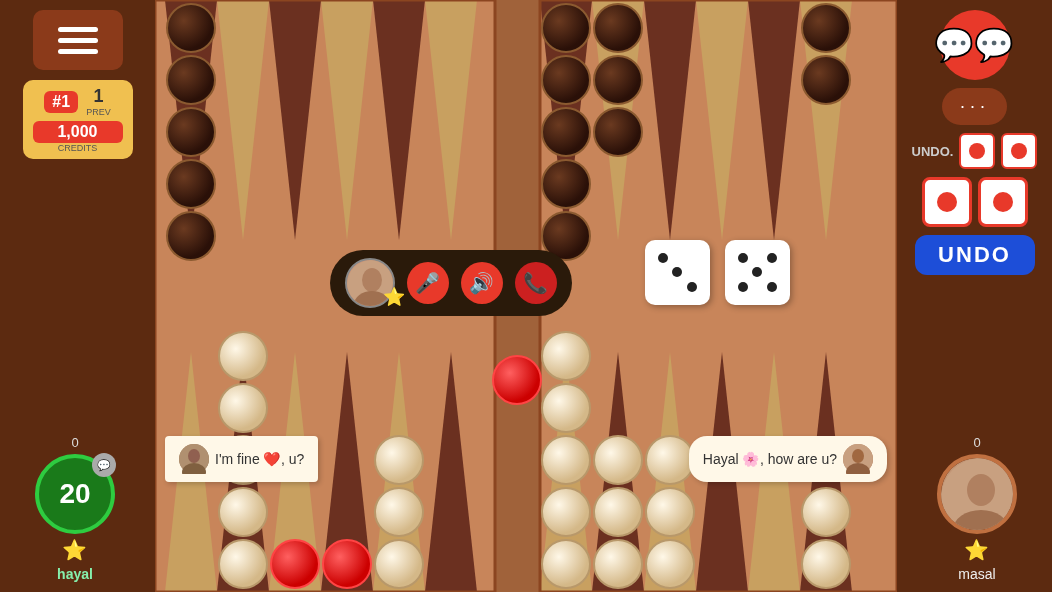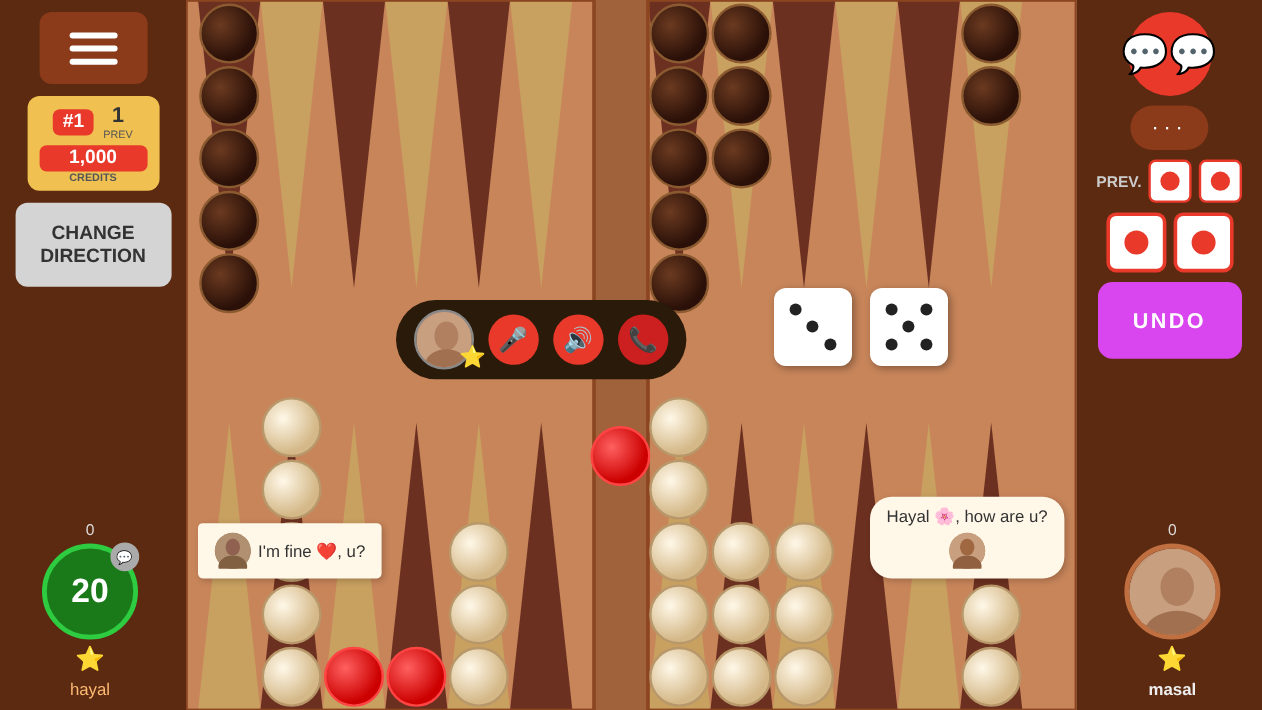--- a/index.html
+++ b/index.html
@@ -79,21 +79,20 @@
       color: white;
       font-weight: bold;
       font-size: 16px;
       border-radius: 6px;
       padding: 2px 10px;
       margin-top: 4px;
     }
     #credits-label {
       font-size: 9px;
       color: #555;
-      font-weight: bold;
     }
 
     #resign-btn {
       background: #8b3a1a;
       color: #ccc;
       font-size: 20px;
       font-weight: bold;
       border-radius: 10px;
       width: 110px;
       height: 50px;
@@ -152,23 +151,23 @@
       border-radius: 50%;
       width: 24px; height: 24px;
       display: flex; align-items: center; justify-content: center;
       font-size: 12px;
     }
     #left-star {
       color: gold;
       font-size: 20px;
     }
     #left-name {
-      color: #fdba74;
+      color: #86efac;
       font-size: 14px;
-      font-weight: normal;
+      font-weight: bold;
     }
 
     
     #right-sidebar {
       position: absolute;
       right: 0; top: 0;
       width: 155px;
       height: 592px;
       background: #5c2a10;
       display: flex;
@@ -229,27 +228,27 @@
     .die-slot {
       width: 50px; height: 50px;
       background: white;
       border-radius: 8px;
       border: 3px solid #e8392a;
       display: flex; align-items: center; justify-content: center;
       font-size: 28px;
     }
 
     #undo-btn {
-      background: #d946ef;
+      background: #1d4ed8;
       color: white;
-      font-size: 18px;
+      font-size: 22px;
       font-weight: bold;
       border-radius: 12px;
       width: 120px;
-      height: 64px;
+      height: 40px;
       display: flex;
       align-items: center;
       justify-content: center;
       cursor: pointer;
       letter-spacing: 2px;
     }
 
     
     #right-player {
       position: absolute;
@@ -272,21 +271,21 @@
       position: relative;
       overflow: hidden;
     }
     #right-avatar-placeholder {
       width: 100%;
       height: 100%;
       border-radius: 50%;
       background: linear-gradient(135deg, #c8a080, #a06040);
     }
     #right-star { color: gold; font-size: 20px; }
-    #right-name { color: #eee; font-size: 14px; font-weight: bold; }
+    #right-name { color: #eee; font-size: 14px; font-weight: normal; }
 
     
     #board-container {
       position: absolute;
       left: 155px;
       top: 0;
       width: 742px;
       height: 592px;
       background: #d4956a;
       overflow: hidden;
@@ -384,21 +383,20 @@
       right: 165px;
       background: #fff8e8;
       border-radius: 18px;
       padding: 8px 14px;
       font-size: 14px;
       color: #333;
       box-shadow: 2px 2px 5px rgba(0,0,0,0.2);
       display: flex;
       align-items: center;
       gap: 6px;
-      flex-direction: column;
     }
     #right-chat-avatar {
       width: 30px; height: 30px;
       border-radius: 50%;
       background: linear-gradient(135deg, #c8a080, #a06040);
       flex-shrink: 0;
     }
 
     
     .player-score-num {
@@ -422,32 +420,31 @@
       <div>
         <div id="score-num">1</div>
         <div id="score-label">PREV</div>
       </div>
     </div>
     <div id="credits">1,000</div>
     <div id="credits-label">CREDITS</div>
   </div>
 
 
-  <div id="change-direction-btn">CHANGE DIRECTION</div>
 </div>
 
 <div id="right-sidebar">
   <div style="position:relative; display:flex; flex-direction:column; align-items:center; gap:8px; width:100%;">
     <div id="chat-icon-btn">
       <span style="font-size:32px;">💬</span>
     </div>
     <div id="dots-btn">···</div>
 
     <div id="prev-row">
-      <span id="prev-label">PREV.</span>
+      <span id="prev-label">UNDO.</span>
       <div class="prev-die">
         <div style="width:16px;height:16px;background:#e8392a;border-radius:50%;"></div>
       </div>
       <div class="prev-die">
         <div style="width:16px;height:16px;background:#e8392a;border-radius:50%;"></div>
       </div>
     </div>
 
     <div id="dice-row2">
       <div class="die-slot">

